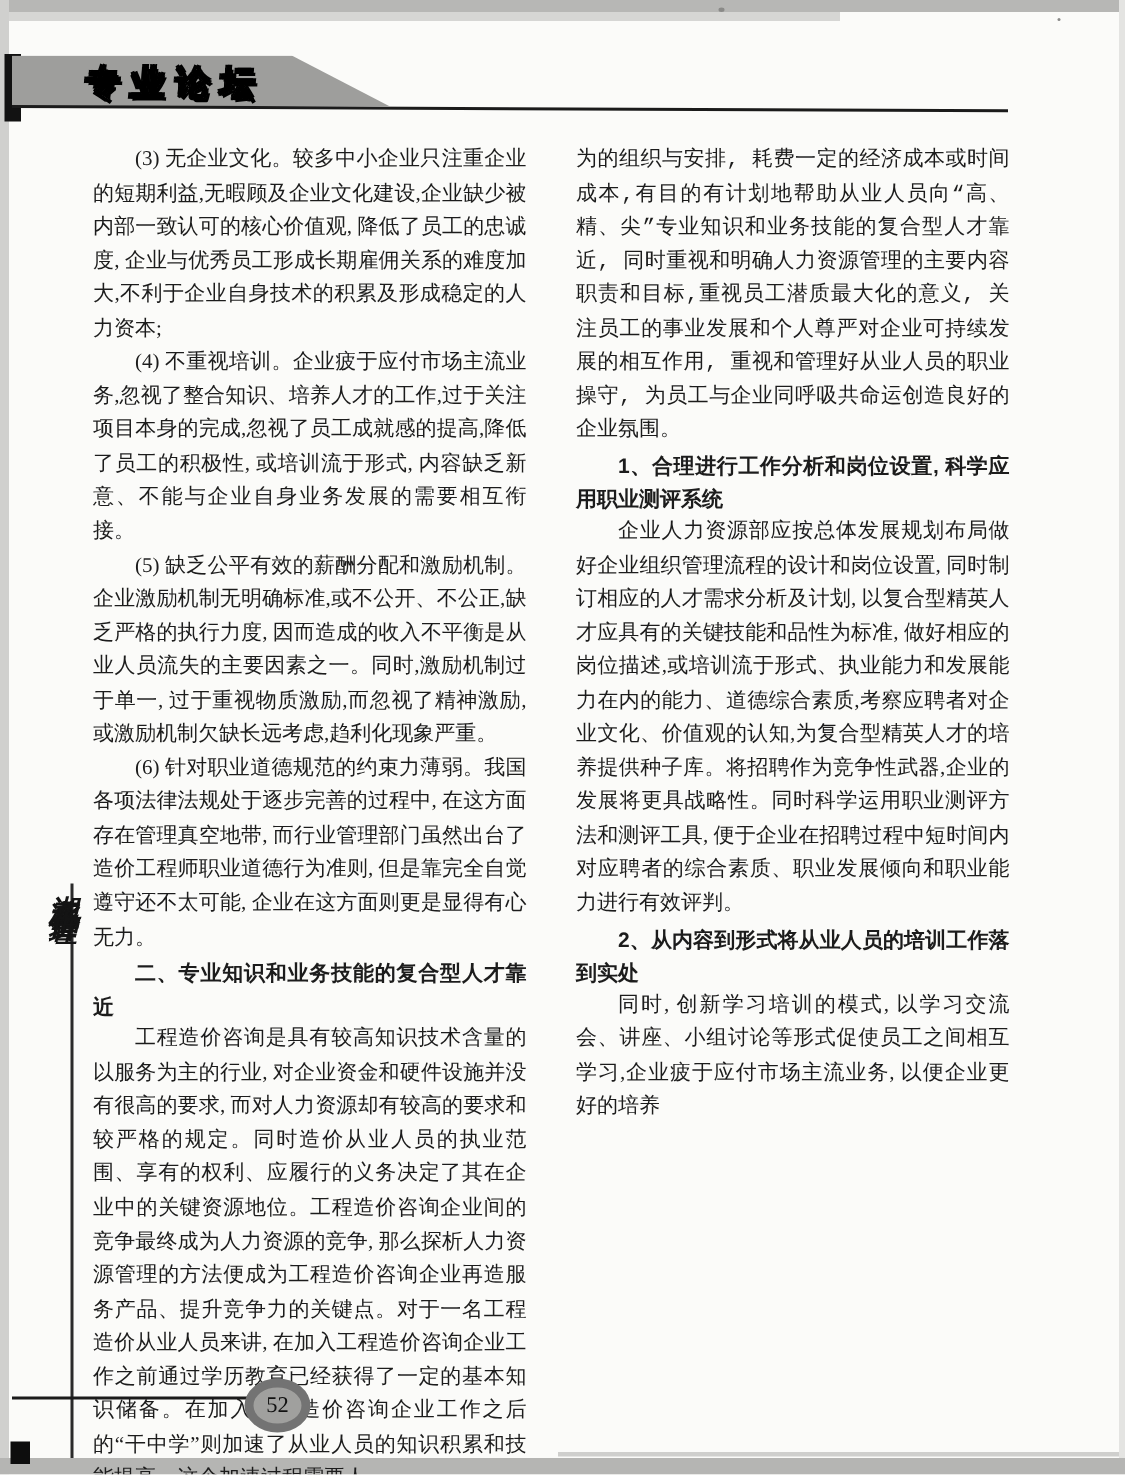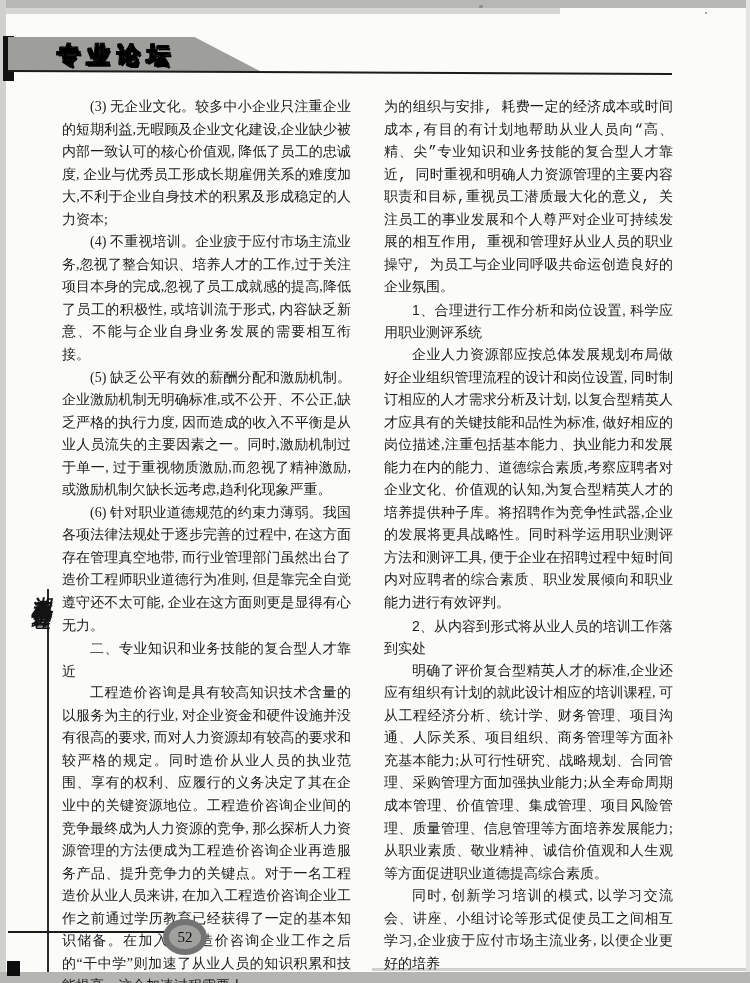--- a/index.html
+++ b/index.html
@@ -25,21 +25,21 @@
           text-shadow:-1px -1px 0 #000,1px -1px 0 #000,-1px 1px 0 #000,1px 1px 0 #000,2px 2px 0 #000;}
   .header-rule{position:absolute;left:8px;top:70px;width:664px;height:2px;background:#1b1b1b;
           transform:rotate(0.25deg);transform-origin:left center;}
   
   .col{position:absolute;top:96px;width:289px;font-size:14px;line-height:22.55px;
        text-align:justify;text-justify:inter-character;}
   .col-left{left:62px;}
   .col-right{left:384px;}
   .col p{margin:0;}
   .indent{text-indent:2em;}
-  .heading{font-weight:normal;text-indent:2em;font-family:"Liberation Sans","DejaVu Sans",sans-serif;font-size:14px;}
+  .heading{font-weight:bold;text-indent:2em;font-family:"Liberation Sans","DejaVu Sans",sans-serif;font-size:14px;}
   .continuation{text-indent:0;font-family:Liberation Mono, monospace;}
   
   .spine-line{position:absolute;left:47px;top:589px;width:2px;height:383px;background:#2b2b2b;}
   .spine-title{position:absolute;left:28px;top:582px;writing-mode:vertical-rl;text-orientation:upright;
        font-size:19px;font-weight:bold;letter-spacing:2px;color:#141414;font-style:italic;}
   
   .pageno-line{position:absolute;left:8px;top:931px;width:158px;height:2px;background:#1b1b1b;}
   .pageno-oval{position:absolute;left:163px;top:919px;width:44px;height:36px;border-radius:50%;
        background:#a0a09e;border:6px solid #737373;box-sizing:border-box;text-align:center;
        line-height:24px;font-size:15px;font-weight:normal;color:#111;}
@@ -69,23 +69,22 @@
     <p class="indent">(4) 不重视培训。企业疲于应付市场主流业务,忽视了整合知识、培养人才的工作,过于关注项目本身的完成,忽视了员工成就感的提高,降低了员工的积极性, 或培训流于形式, 内容缺乏新意、不能与企业自身业务发展的需要相互衔接。</p>
     <p class="indent">(5) 缺乏公平有效的薪酬分配和激励机制。企业激励机制无明确标准,或不公开、不公正,缺乏严格的执行力度, 因而造成的收入不平衡是从业人员流失的主要因素之一。同时,激励机制过于单一, 过于重视物质激励,而忽视了精神激励,或激励机制欠缺长远考虑,趋利化现象严重。</p>
     <p class="indent">(6) 针对职业道德规范的约束力薄弱。我国各项法律法规处于逐步完善的过程中, 在这方面存在管理真空地带, 而行业管理部门虽然出台了造价工程师职业道德行为准则, 但是靠完全自觉遵守还不太可能, 企业在这方面则更是显得有心无力。</p>
     <p class="heading">二、专业知识和业务技能的复合型人才靠近</p>
     <p class="indent">工程造价咨询是具有较高知识技术含量的以服务为主的行业, 对企业资金和硬件设施并没有很高的要求, 而对人力资源却有较高的要求和较严格的规定。同时造价从业人员的执业范围、享有的权利、应履行的义务决定了其在企业中的关键资源地位。工程造价咨询企业间的竞争最终成为人力资源的竞争, 那么探析人力资源管理的方法便成为工程造价咨询企业再造服务产品、提升竞争力的关键点。对于一名工程造价从业人员来讲, 在加入工程造价咨询企业工作之前通过学历教育已经获得了一定的基本知识储备。在加入工程造价咨询企业工作之后的“干中学”则加速了从业人员的知识积累和技能提高。这个加速过程需要人</p>
   </div>
 
   <div class="col col-right">
     <p class="continuation">为的组织与安排, 耗费一定的经济成本或时间成本,有目的有计划地帮助从业人员向“高、精、尖”专业知识和业务技能的复合型人才靠近, 同时重视和明确人力资源管理的主要内容职责和目标,重视员工潜质最大化的意义, 关注员工的事业发展和个人尊严对企业可持续发展的相互作用, 重视和管理好从业人员的职业操守, 为员工与企业同呼吸共命运创造良好的企业氛围。</p>
     <p class="heading">1、合理进行工作分析和岗位设置, 科学应用职业测评系统</p>
-    <p class="indent">企业人力资源部应按总体发展规划布局做好企业组织管理流程的设计和岗位设置, 同时制订相应的人才需求分析及计划, 以复合型精英人才应具有的关键技能和品性为标准, 做好相应的岗位描述,注重包括基本能力、执业能力和发展能力在内的能力、道德综合素质,考察应聘者对企业文化、价值观的认知,为复合型精英人才的培养提供种子库。将招聘作为竞争性武器,企业的发展将更具战略性。同时科学运用职业测评方法和测评工具, 便于企业在招聘过程中短时间内对应聘者的综合素质、职业发展倾向和职业能力进行有效评判。</p>
+    <p class="indent">企业人力资源部应按总体发展规划布局做好企业组织管理流程的设计和岗位设置, 同时制订相应的人才需求分析及计划, 以复合型精英人才应具有的关键技能和品性为标准, 做好相应的岗位描述,或培训流于形式、执业能力和发展能力在内的能力、道德综合素质,考察应聘者对企业文化、价值观的认知,为复合型精英人才的培养提供种子库。将招聘作为竞争性武器,企业的发展将更具战略性。同时科学运用职业测评方法和测评工具, 便于企业在招聘过程中短时间内对应聘者的综合素质、职业发展倾向和职业能力进行有效评判。</p>
     <p class="heading">2、从内容到形式将从业人员的培训工作落到实处</p>
-    <p class="indent">明确了评价复合型精英人才的标准,企业还应有组织有计划的就此设计相应的培训课程, 可从工程经济分析、统计学、财务管理、项目沟通、人际关系、项目组织、商务管理等方面补充基本能力;从可行性研究、战略规划、合同管理、采购管理方面加强执业能力;从全寿命周期成本管理、价值管理、集成管理、项目风险管理、质量管理、信息管理等方面培养发展能力;从职业素质、敬业精神、诚信价值观和人生观等方面促进职业道德提高综合素质。</p>
     <p class="indent">同时, 创新学习培训的模式, 以学习交流会、讲座、小组讨论等形式促使员工之间相互学习,企业疲于应付市场主流业务, 以便企业更好的培养</p>
   </div>
 
   <div class="spine-line"></div>
   <div class="spine-title">湖北工程造价管理</div>
 
   <div class="pageno-line"></div>
   <div class="pageno-oval">52</div>
   <div class="reg-mark"></div>
 

